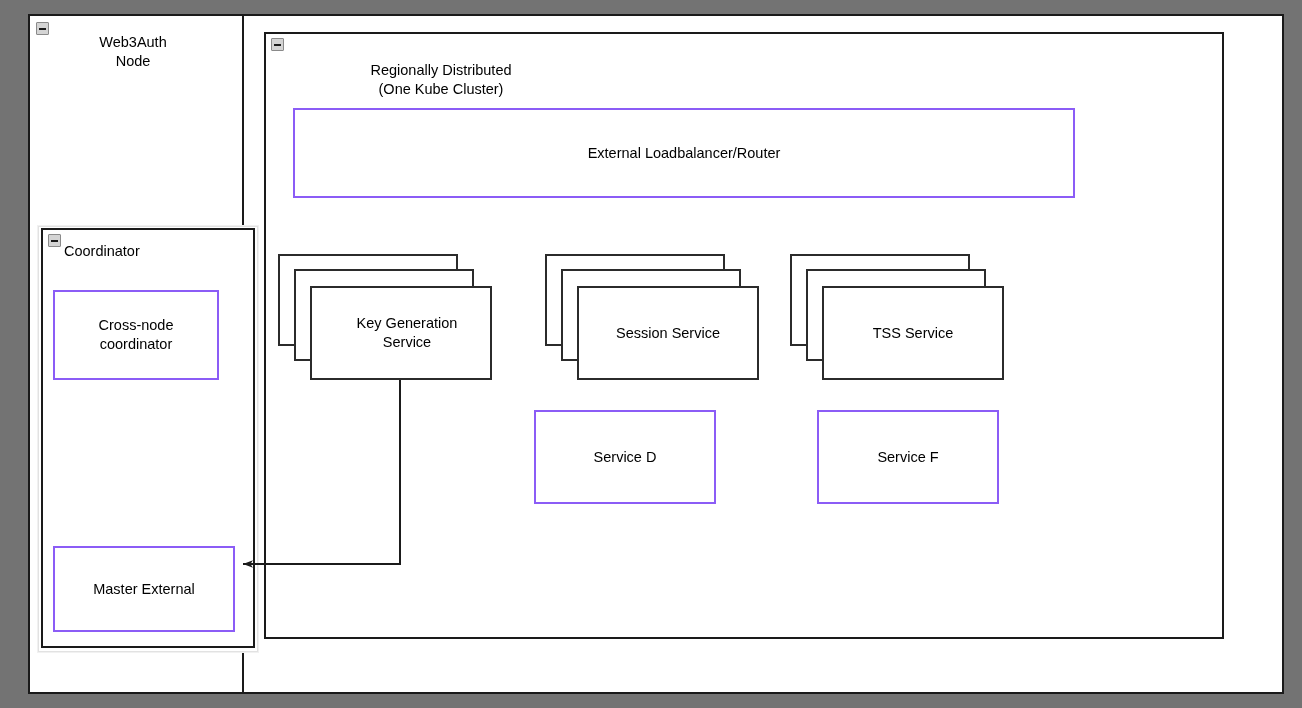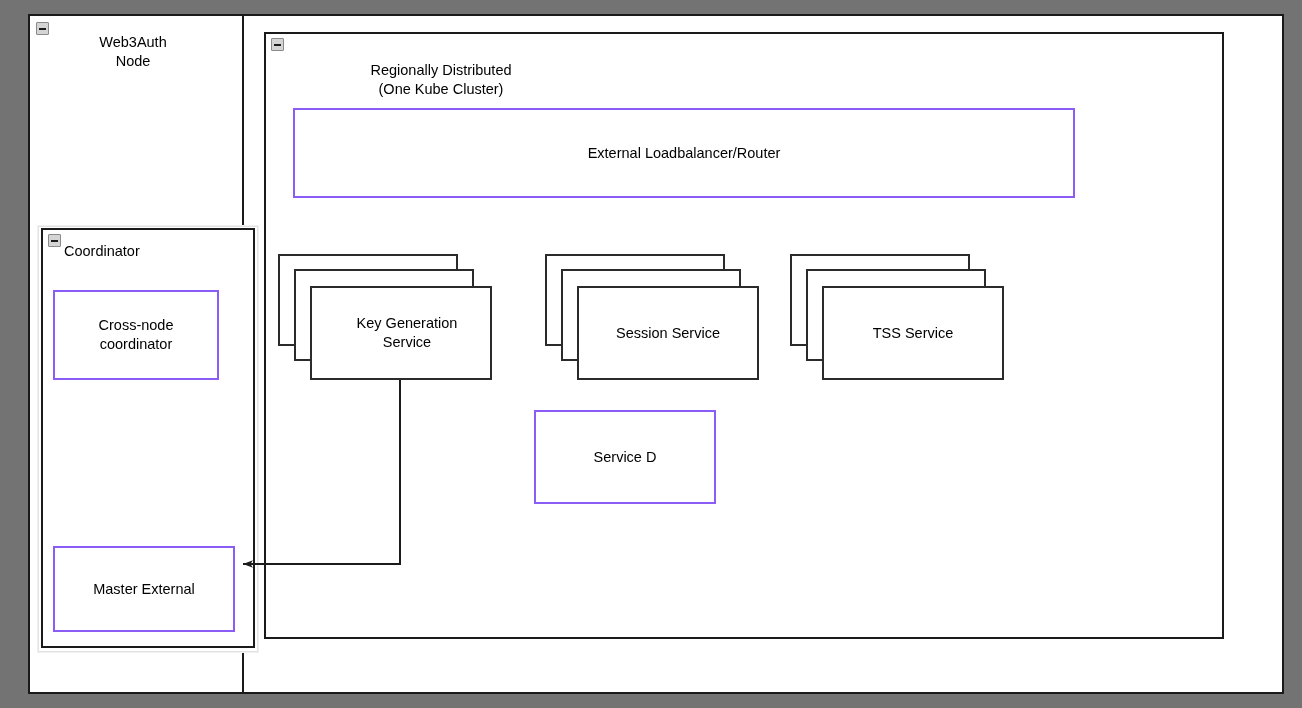--- a/index.html
+++ b/index.html
@@ -174,20 +174,23 @@
     <div class="layer" style="left:16px; top:15px; width:180px; height:92px;"></div>
     <div class="front" style="left:32px; top:32px; width:182px; height:94px;">
       <span class="box-label">TSS Service</span>
     </div>
   </div>
 
   <div class="box" style="left:534px; top:410px; width:182px; height:94px;">
     <span class="box-label">Service D</span>
   </div>
 
+  <div class="box" style="left:817px; top:410px; width:182px; height:94px;">
+    <span class="box-label">Service F</span>
+  </div>
 
   <div class="shadow-frame" style="left:38px; top:226px; width:220px; height:426px;"></div>
 
   <div class="container" style="left:41px; top:228px; width:214px; height:420px;"></div>
 
   <div class="collapse-icon" style="left:48px; top:234px;"></div>
 
   <div class="container-title" style="left:64px; top:242px; width:150px; text-align:left;">Coordinator</div>
 
   <div class="box" style="left:53px; top:290px; width:166px; height:90px;">

